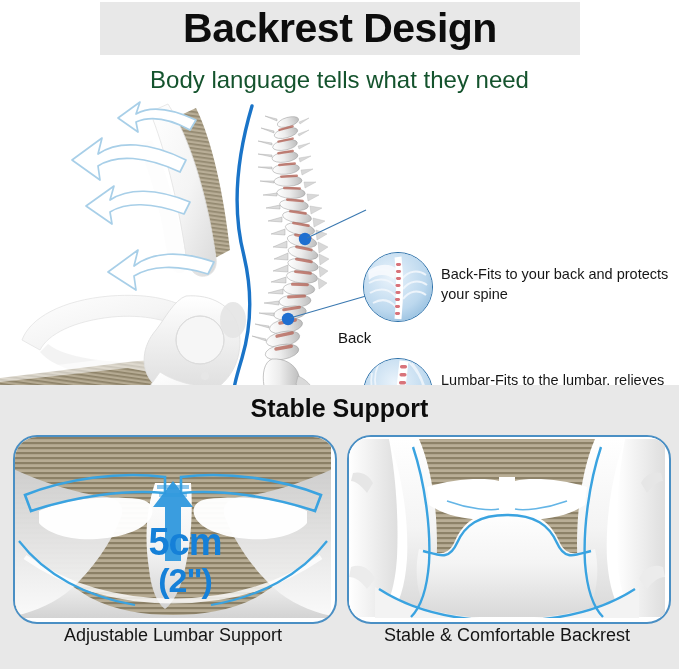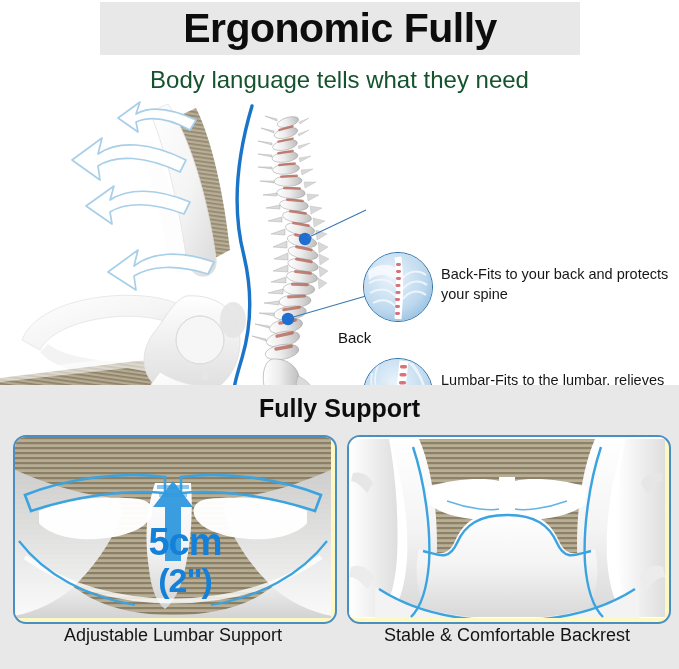--- a/index.html
+++ b/index.html
@@ -62,22 +62,22 @@
     position:absolute;left:0;top:385px;width:679px;height:284px;
     background:#e8e8e8;
   }
   .section-title{
     position:absolute;left:0;top:9px;width:679px;text-align:center;
     font-size:25px;font-weight:bold;color:#0d0d0d;white-space:nowrap;
   }
 
   .panel{
     position:absolute;top:50px;height:185px;
-    border:2px solid #4a8fc4;border-radius:13px;
-    background:#fef9c3;overflow:hidden;
+    border:2px solid #4a8fc4;border-radius:24px;
+    background:#ffffff;overflow:hidden;
   }
   .panel-left{left:13px;width:320px;}
   .panel-right{left:347px;width:320px;}
   .panel svg{display:block;}
 
   .measure{
     position:absolute;left:110px;top:86px;width:120px;
     text-align:center;font-weight:bold;color:#1580d8;
     line-height:38px;pointer-events:none;
   }
@@ -90,21 +90,21 @@
   }
   .cap-left{left:13px;}
   .cap-right{left:347px;}
 </style>
 </head>
 <body>
 
 <div class="stage">
 
   <div class="title-banner">
-    <div class="title-text">Ergonomic Fully</div>
+    <div class="title-text">Backrest Design</div>
   </div>
   <div class="subtitle">Body language tells what they need</div>
 
   <div class="mid">
 
     <svg class="chair-svg" width="679" height="285" viewBox="0 0 679 285">
       <defs>
         <linearGradient id="meshG" x1="0" y1="0" x2="1" y2="0">
           <stop offset="0" stop-color="#8f846e"></stop>
           <stop offset="0.5" stop-color="#c3b89f"></stop>
@@ -353,21 +353,21 @@
     </div>
 
     <div class="spine-label label-back">Back</div>
     <div class="spine-label label-lumbar">Lumbar</div>
 
     <div class="callout callout-back">Back-Fits to your back and protects your spine</div>
     <div class="callout callout-lumbar">Lumbar-Fits to the lumbar, relieves pressure and pain</div>
   </div>
 
   <div class="lower">
-    <div class="section-title">Fully Support</div>
+    <div class="section-title">Stable Support</div>
 
     <div class="panel panel-left">
       <svg width="316" height="181" viewBox="0 0 316 181">
         <defs>
           <pattern id="meshL" width="5" height="5" patternUnits="userSpaceOnUse">
             <rect width="5" height="5" fill="#b7ac94"></rect>
             <rect width="5" height="2.2" fill="#8b8066"></rect>
           </pattern>
           <linearGradient id="plasticL" x1="0" y1="0" x2="0" y2="1">
             <stop offset="0" stop-color="#ffffff"></stop>

